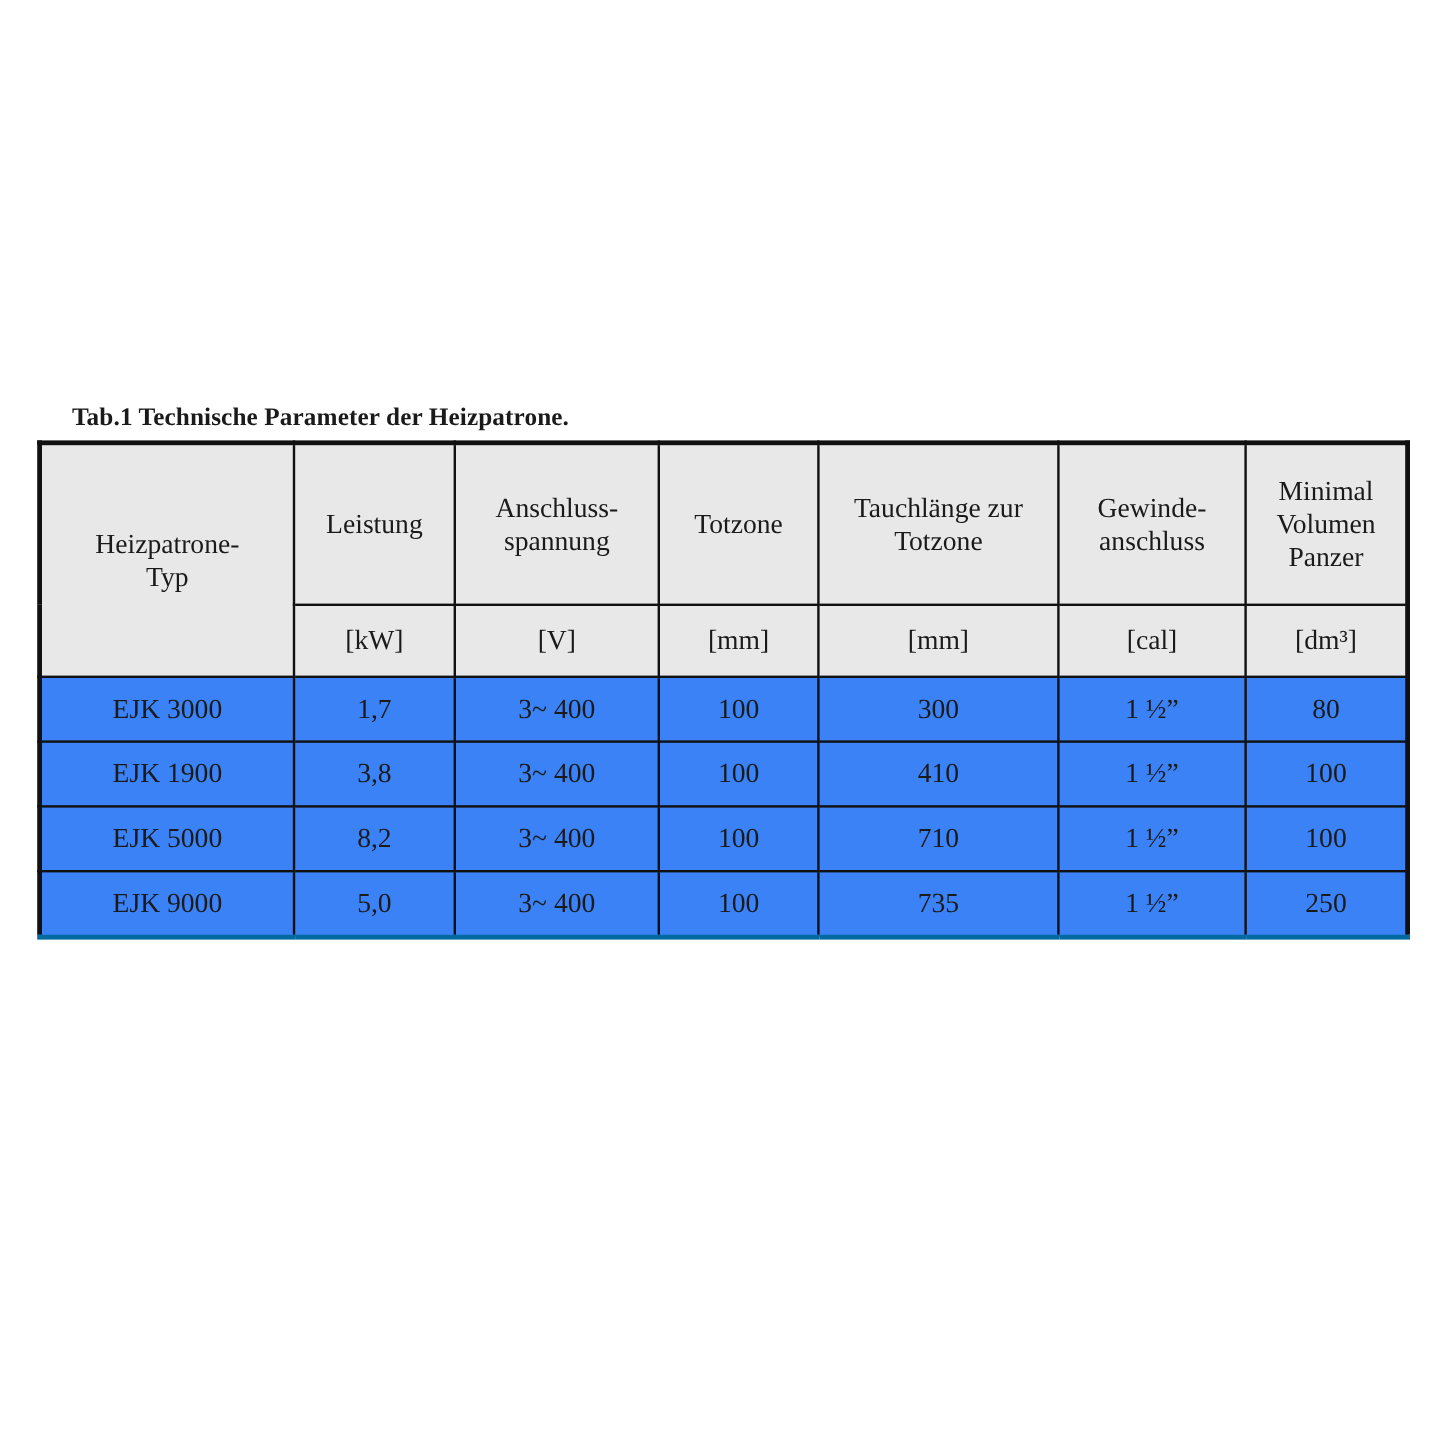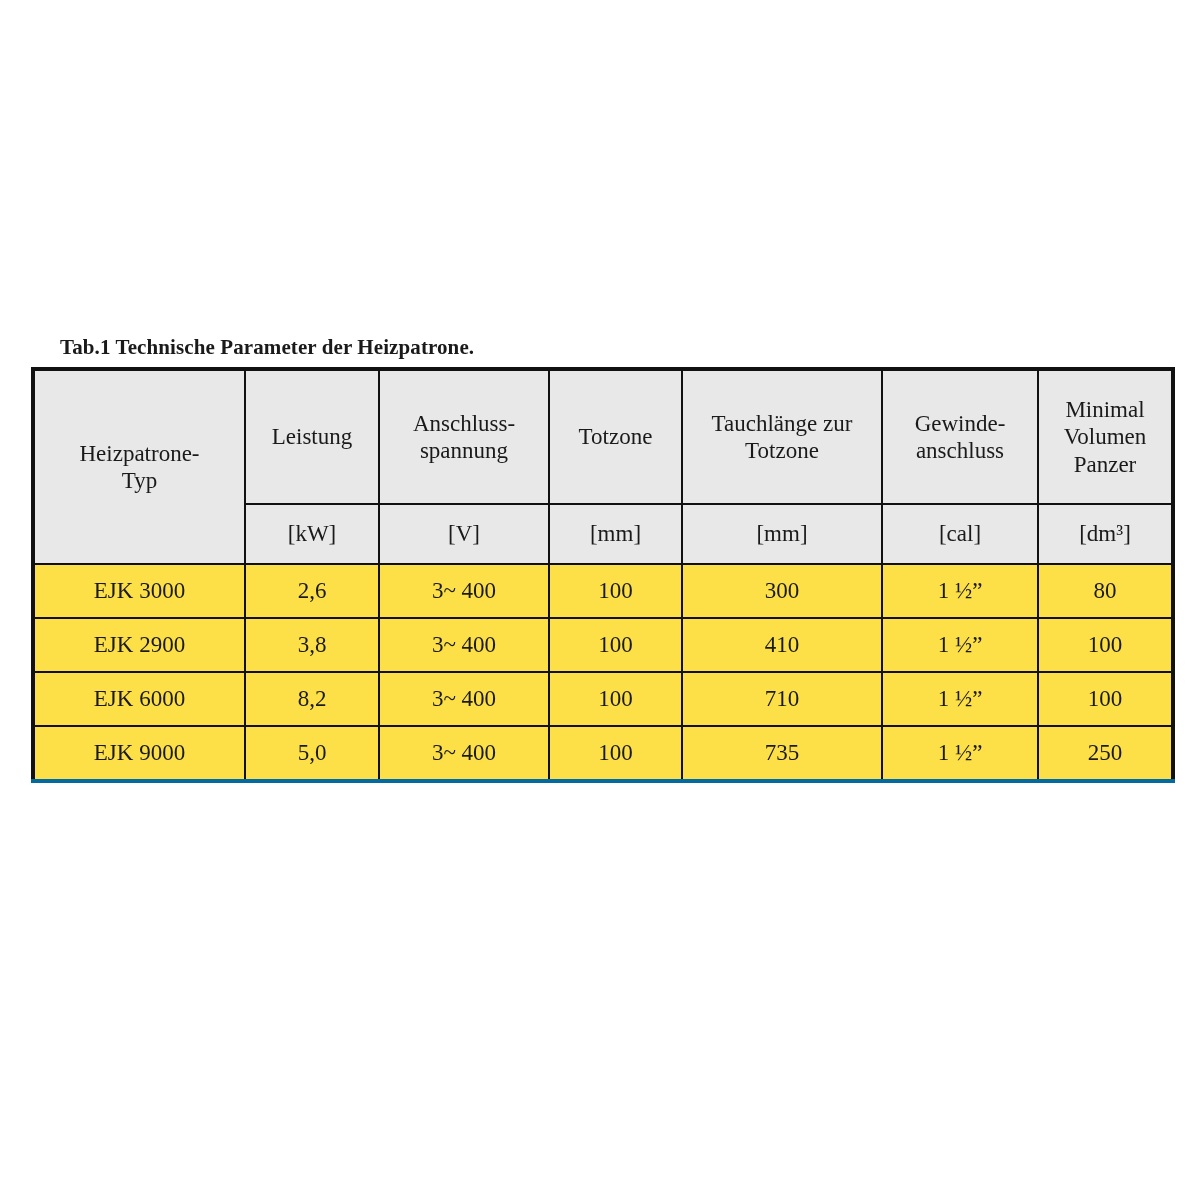--- a/index.html
+++ b/index.html
@@ -64,21 +64,21 @@
   }
   .hdr-unit td {
     height: 54px;
     font-size: 23px;
   }
   .hdr-unit td {
     border-bottom: 4px solid #111111;
   }
   tbody td {
     height: 48px;
-    background: #fde047;
+    background: #3b82f6;
     font-size: 23.5px;
   }
   tbody tr:last-child td {
     border-bottom: 4px solid #0369a1;
   }
   .col-type   { width: 212px; }
   .col-power  { width: 134px; }
   .col-volt   { width: 170px; }
   .col-dead   { width: 133px; }
   .col-depth  { width: 200px; }
@@ -140,38 +140,38 @@
           <td>[V]</td>
           <td>[mm]</td>
           <td>[mm]</td>
           <td>[cal]</td>
           <td>[dm³]</td>
         </tr>
       </thead>
       <tbody>
         <tr>
           <td>EJK  3000</td>
-          <td>2,6</td>
+          <td>1,7</td>
           <td>3~ 400</td>
           <td>100</td>
           <td>300</td>
           <td>1 ½”</td>
           <td>80</td>
         </tr>
         <tr>
-          <td>EJK  2900</td>
+          <td>EJK  1900</td>
           <td>3,8</td>
           <td>3~ 400</td>
           <td>100</td>
           <td>410</td>
           <td>1 ½”</td>
           <td>100</td>
         </tr>
         <tr>
-          <td>EJK  6000</td>
+          <td>EJK  5000</td>
           <td>8,2</td>
           <td>3~ 400</td>
           <td>100</td>
           <td>710</td>
           <td>1 ½”</td>
           <td>100</td>
         </tr>
         <tr>
           <td>EJK  9000</td>
           <td>5,0</td>

